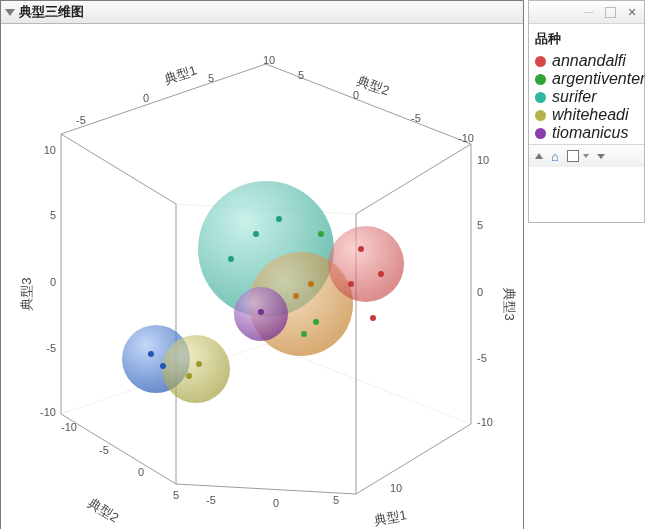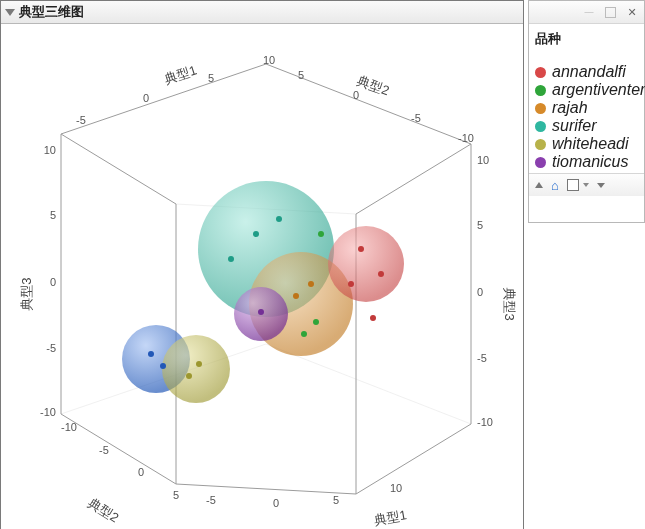--- a/index.html
+++ b/index.html
@@ -82,21 +82,21 @@
   .winbtn-max { border:1px solid #bcbcbc; width:9px; height:9px; }
   .winbtn-close::before { content: "✕"; color:#666; }
 
   .legend {
     padding: 6px 6px 2px 6px;
   }
   .legend-title {
     font-weight: bold;
     font-size: 13px;
     color: #222;
-    margin-bottom: 15px;
+    margin-bottom: 4px;
   }
   .legend-item {
     display: flex;
     align-items: center;
     gap: 6px;
     font-size: 16px;
     color: #222;
     line-height: 18px;
     cursor: default;
     font-style: italic;
@@ -283,24 +283,20 @@
       <div id="legend-items">
           <div class="legend-item">
             <span class="legend-dot" style="background: rgb(216, 72, 72);"></span>
             <span>annandalfi</span>
           </div>
           <div class="legend-item">
             <span class="legend-dot" style="background: rgb(47, 165, 58);"></span>
             <span>argentiventer</span>
           </div>
           <div class="legend-item">
-            <span class="legend-dot" style="background: rgb(214, 138, 42);"></span>
-            <span>rajah</span>
-          </div>
-          <div class="legend-item">
             <span class="legend-dot" style="background: rgb(47, 183, 160);"></span>
             <span>surifer</span>
           </div>
           <div class="legend-item">
             <span class="legend-dot" style="background: rgb(183, 178, 74);"></span>
             <span>whiteheadi</span>
           </div>
           <div class="legend-item">
             <span class="legend-dot" style="background: rgb(138, 63, 174);"></span>
             <span>tiomanicus</span>

